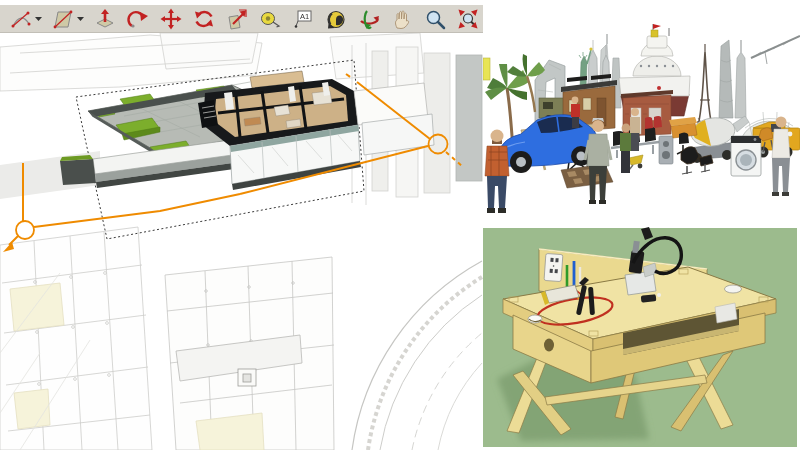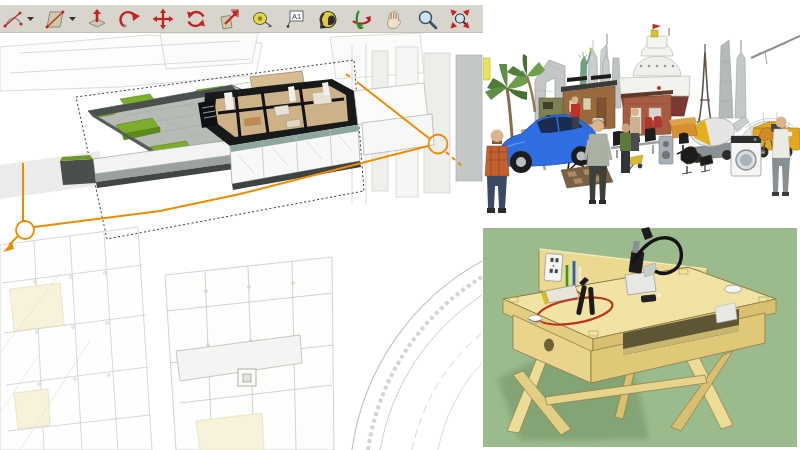--- a/index.html
+++ b/index.html
@@ -2,21 +2,21 @@
 <html><head>
 <meta charset="utf-8">
 <style>
   html,body{margin:0;padding:0;background:#e9e9e9;}
   .shot{position:relative;width:800px;height:450px;overflow:hidden;background:#ffffff;
         font-family:"Liberation Sans", sans-serif;}
   
   .left-panel{position:absolute;left:0;top:0;width:483px;height:450px;background:#ffffff;}
   .top-strip{position:absolute;left:0;top:0;width:483px;height:5px;background:#ffffff;}
   .toolbar{position:absolute;left:0;top:5px;width:483px;height:28px;background:#d8d5cd;
-           border-bottom:1px solid #c2bfb7;display:flex;align-items:center;box-sizing:border-box;gap:0;}
+           border-bottom:1px solid #c2bfb7;display:flex;align-items:center;padding-left:8px;box-sizing:border-box;gap:0;}
   .tbtn{width:26px;height:26px;display:flex;align-items:center;justify-content:center;flex:0 0 auto;}
   .caret{width:9px;height:26px;display:flex;align-items:center;justify-content:center;flex:0 0 auto;}
   .tgap{width:7px;flex:0 0 auto;}
   .viewport{position:absolute;left:0;top:33px;width:483px;height:417px;background:#ffffff;}
   .viewport svg{display:block;}
   
   .tr-panel{position:absolute;left:483px;top:0;width:317px;height:226px;background:#ffffff;}
   .br-panel{position:absolute;left:483px;top:227px;width:317px;height:223px;background:#ffffff;}
 </style>
 </head>

